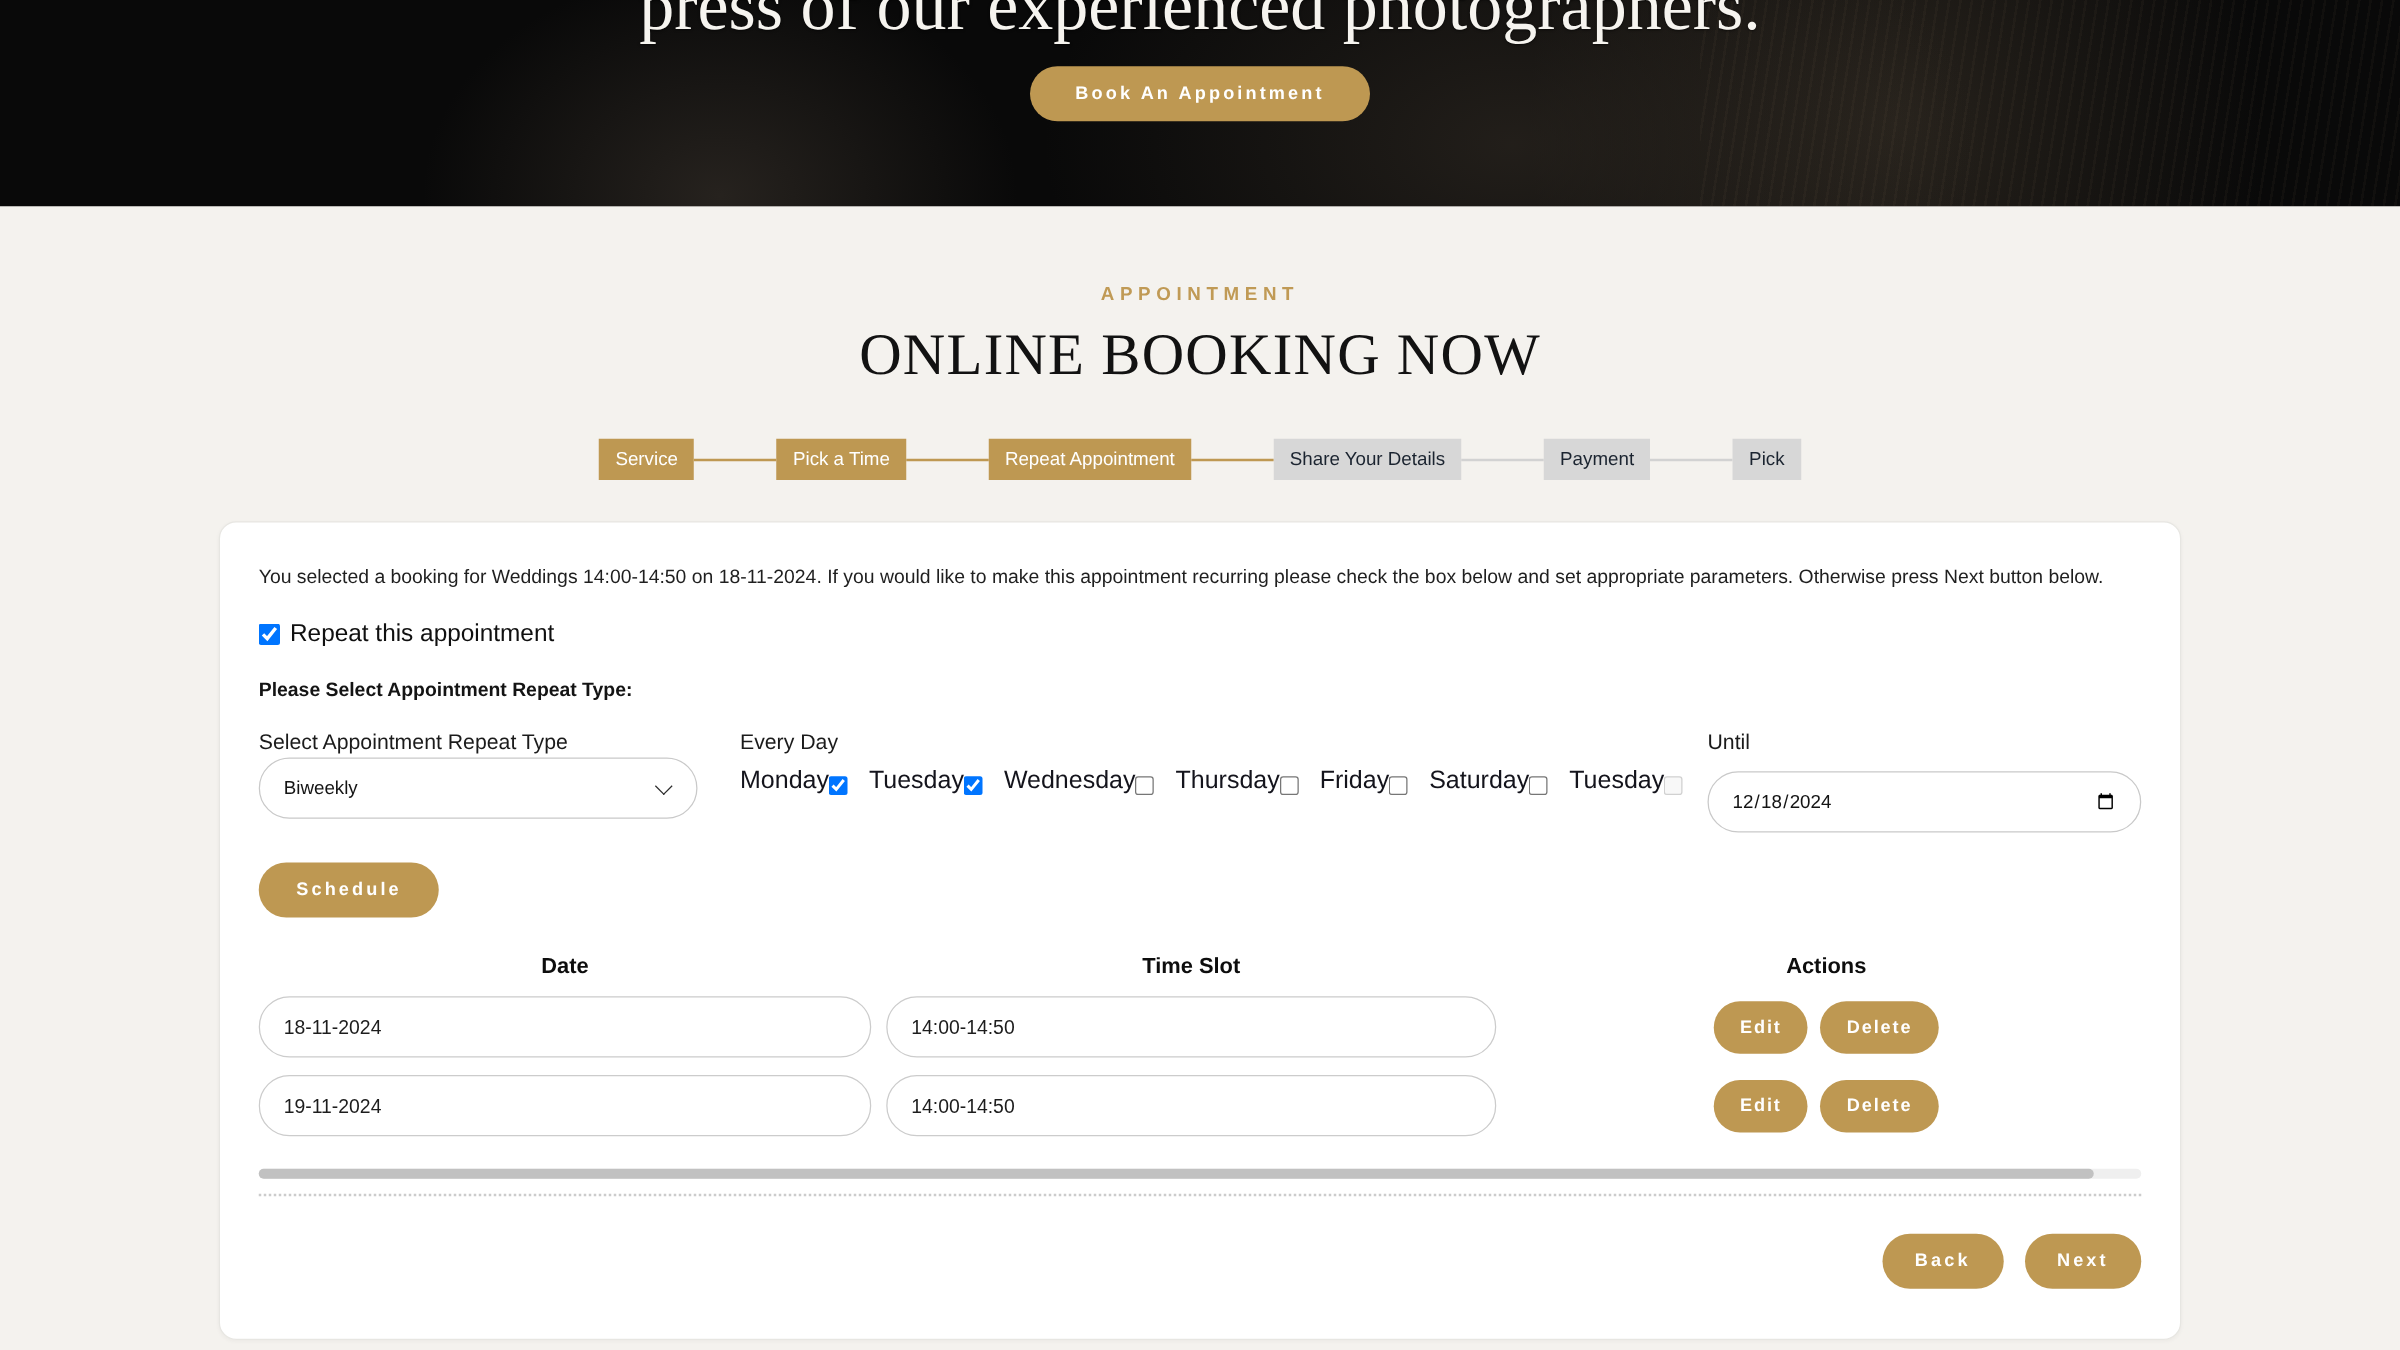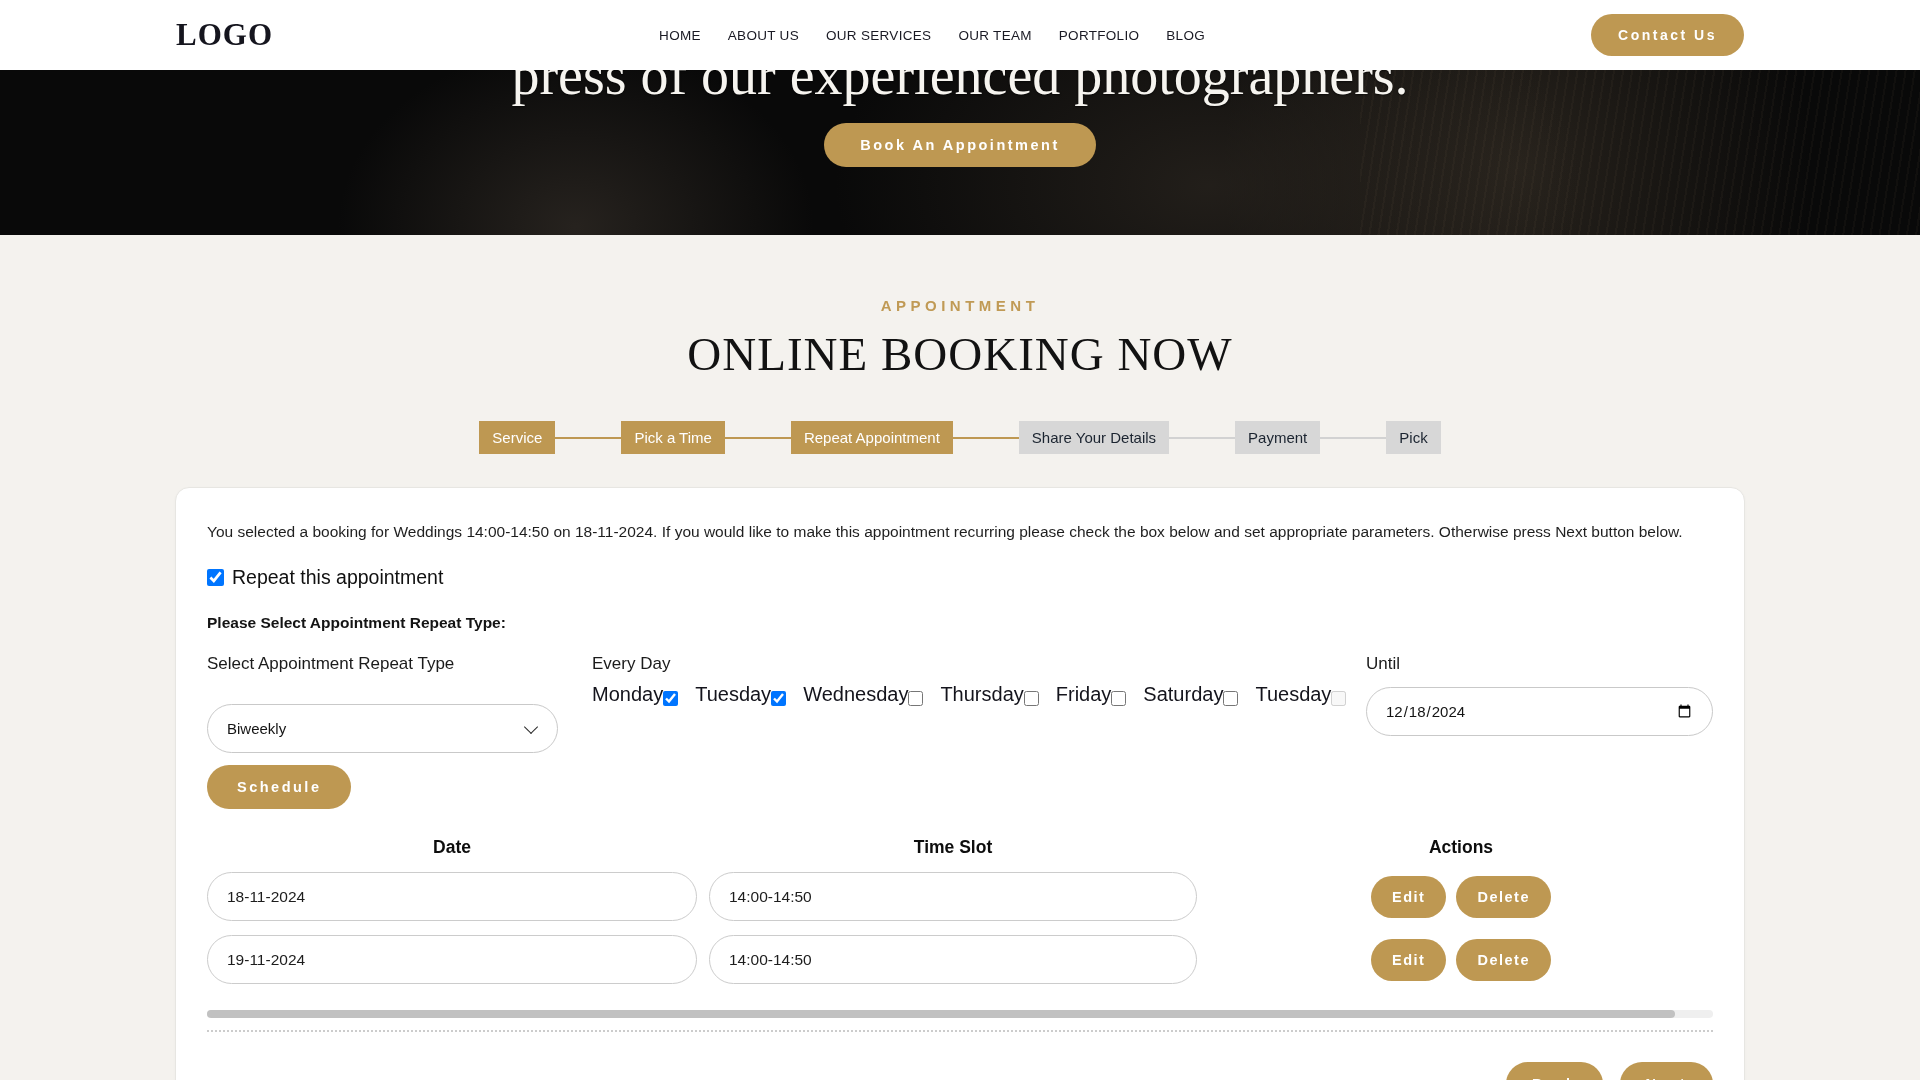--- a/index.html
+++ b/index.html
@@ -46,34 +46,34 @@
   
   .card { width:1570px; margin:33px auto 0; background:#ffffff; border:1px solid #e7e6e2; border-radius:14px; padding:32px 31px 40px; min-height:600px; box-shadow:0 1px 3px rgba(0,0,0,.03); }
   .intro { font-size:15.5px; line-height:1.55; color:#1f1f1f; max-width:1508px; }
   .repeat-row { display:flex; align-items:center; gap:8px; margin-top:22px; }
   .repeat-row input { width:17px; height:17px; cursor:pointer; }
   .repeat-row label { font-size:19.5px; color:#101010; cursor:pointer; }
   .repeat-heading { margin-top:25px; font-size:15.5px; font-weight:700; color:#141414; }
 
   .form-row { display:flex; align-items:flex-start; margin-top:22px; }
   .field-label { font-size:17px; color:#1b1b1b; }
-  .select-wrap { position:relative; width:351px; margin-top:30px; }
+  .select-wrap { position:relative; width:351px; margin-top:2px; }
   .select-wrap select { width:100%; height:49px; border:1px solid #c9c9c9; border-radius:25px; background:#fff; font-size:15px; color:#141414; padding:0 44px 0 19px; appearance:none; -webkit-appearance:none; cursor:pointer; font-family:"Liberation Sans", sans-serif; }
   .select-wrap::after { content:""; position:absolute; right:22px; top:18px; width:9px; height:9px; border-right:1.8px solid #2b2b2b; border-bottom:1.8px solid #2b2b2b; transform:rotate(45deg); pointer-events:none; }
 
   .days-block { margin-left:34px; }
   .days { display:flex; gap:17px; margin-top:9px; }
   .day-col { display:flex; flex-direction:row; align-items:flex-end; }
   .day-label { font-size:20px; color:#14141c; }
   .day-col input { width:15px; height:15px; margin-top:7px; cursor:pointer; }
 
   .until-block { margin-left:auto; width:347px; }
   .until-block input { width:100%; height:49px; border:1px solid #c9c9c9; border-radius:25px; padding:0 18px; font-size:15px; color:#141414; font-family:"Liberation Sans", sans-serif; background:#fff; cursor:pointer; margin-top:13px; }
 
-  .schedule-btn { margin-top:12px; padding:14px 30px; font-size:14.5px; }
+  .schedule-btn { margin-top:24px; padding:14px 30px; font-size:14.5px; }
 
   
   .slots-table { margin-top:28px; }
   .t-grid { display:grid; grid-template-columns:490px 488px 1fr; column-gap:12px; align-items:center; }
   .t-head { font-size:17.5px; font-weight:700; color:#0d0d0d; text-align:center; }
   .t-row { margin-top:14px; }
   .cell-input { width:100%; height:49px; border:1px solid #cccccc; border-radius:25px; padding:0 19px; font-size:15.5px; color:#1d1d1d; background:#fff; font-family:"Liberation Sans", sans-serif; }
   .actions-cell { display:flex; justify-content:center; gap:10px; }
   .action-btn { padding:13px 21px; font-size:14.5px; border-radius:24px; letter-spacing:1.5px; }
 
@@ -82,32 +82,20 @@
   .dotted-sep { margin-top:12px; border-top:2px dotted #cccccc; }
 
   .nav-btns { display:flex; justify-content:flex-end; gap:17px; margin-top:30px; }
   .back-next-btn { padding:14px 26px; font-size:14.5px; }
 </style>
 </head>
 <body>
 
 <div class="page">
 
-  <header class="navbar">
-    <div class="logo">LOGO</div>
-    <nav class="nav-menu">
-      <span class="nav-item">HOME</span>
-      <span class="nav-item">ABOUT US</span>
-      <span class="nav-item">OUR SERVICES</span>
-      <span class="nav-item">OUR TEAM</span>
-      <span class="nav-item">PORTFOLIO</span>
-      <span class="nav-item">BLOG</span>
-    </nav>
-    <button class="btn btn-gold contact-btn">Contact Us</button>
-  </header>
 
   <section class="hero">
     <div class="hero-streaks"></div>
     <div class="hero-inner">
       <div class="hero-headline">press of our experienced photographers.</div>
       <button class="btn btn-gold hero-cta">Book An Appointment</button>
     </div>
   </section>
 
   <section class="booking-section">

